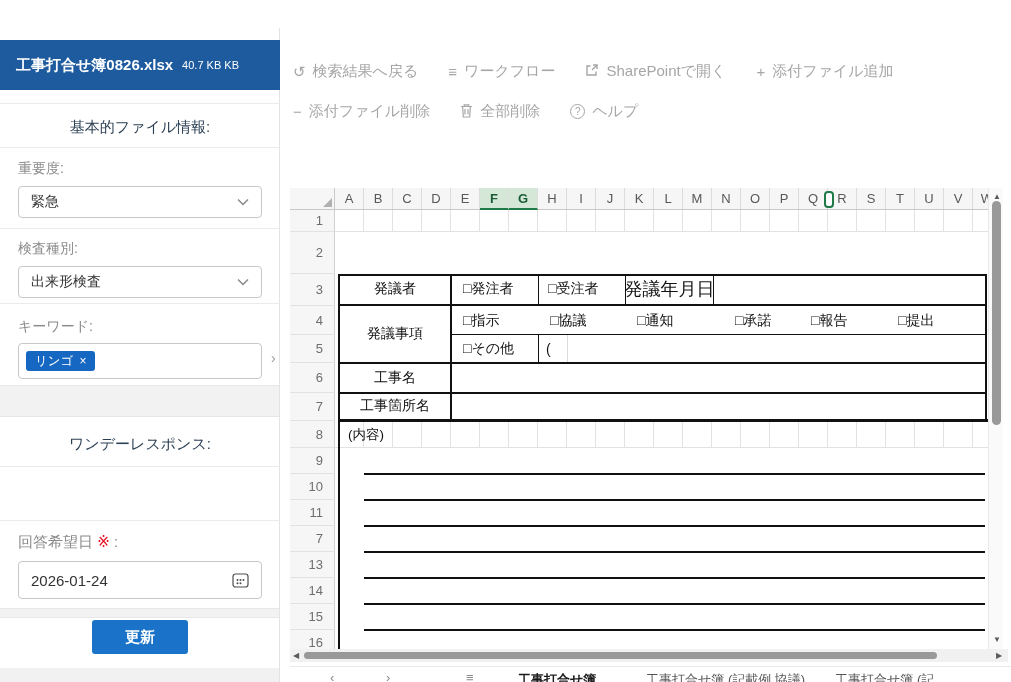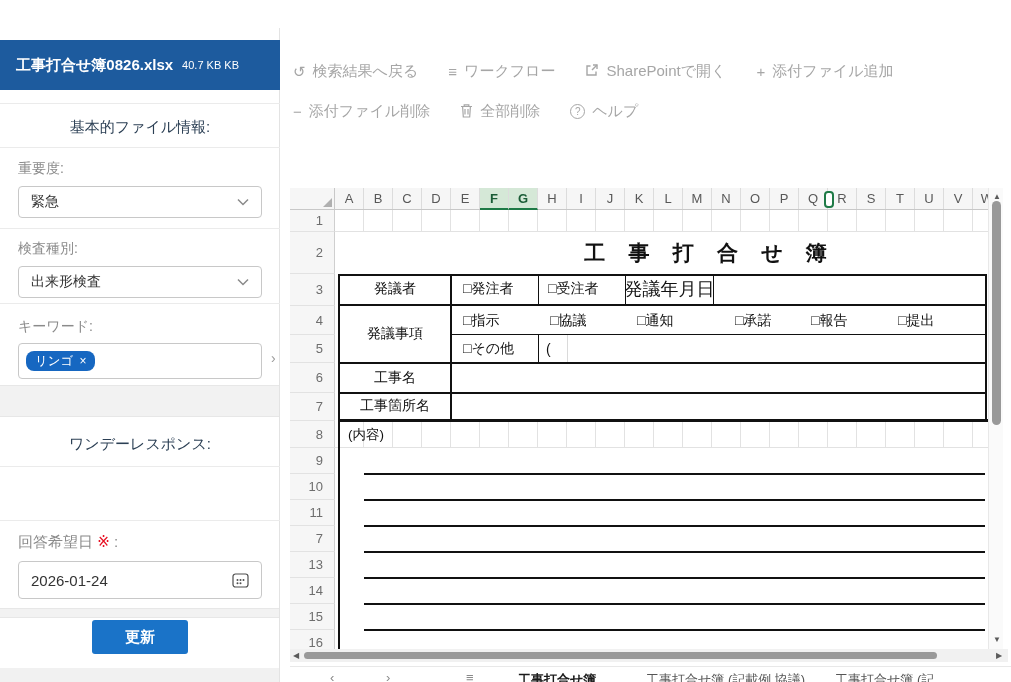--- a/index.html
+++ b/index.html
@@ -17,21 +17,21 @@
   .filebar .fsize { color:#fff; font-size:11px; white-space:nowrap; }
   .sec-heading { position:absolute; left:0; width:280px; text-align:center; font-size:15px; color:#2b3f54; }
   .h1box { top:75px; height:45px; line-height:45px; border-top:1px solid #ebebeb; border-bottom:1px solid #ebebeb; }
   .h2box { top:392px; height:47px; line-height:47px; border-bottom:1px solid #ebebeb; }
   .flabel { position:absolute; left:18px; font-size:14px; color:#8b8b8b; }
   .selectbox { position:absolute; left:18px; width:244px; height:32px; border:1px solid #c8c8c8; border-radius:4px; background:#fff; display:flex; align-items:center; padding:0 12px; font-size:14px; color:#333; }
   .selectbox .chev { margin-left:auto; display:flex; }
   .divline { position:absolute; left:0; width:280px; height:1px; background:#ebebeb; }
   .grayband { position:absolute; left:0; width:279px; background:#f2f2f2; border-top:1px solid #e7e7e7; border-bottom:1px solid #e7e7e7; }
   .kwbox { position:absolute; left:18px; top:315px; width:244px; height:36px; border:1px solid #c8c8c8; border-radius:4px; background:#fff; display:flex; align-items:center; padding:0 7px; }
-  .tag { background:#1667c1; color:#fff; font-size:12.5px; border-radius:8px; padding:4px 9px; display:flex; align-items:flex-end; gap:6px; line-height:1; }
+  .tag { background:#1667c1; color:#fff; font-size:12.5px; border-radius:3px; padding:4px 9px; display:flex; align-items:flex-end; gap:6px; line-height:1; }
   .tag .x { font-size:12px; cursor:default; }
   .expand { position:absolute; left:271px; top:322px; font-size:14px; color:#9a9a9a; }
   .radio-row { position:absolute; left:28px; top:452px; display:flex; gap:26px; align-items:center; }
   .ropt { display:flex; align-items:center; gap:9px; }
   .rdot { width:18px; height:18px; border-radius:50%; border:2px solid #5f6368; background:#fff; position:relative; }
   .rdot.sel { border-color:#1565c0; }
   .rdot.sel::after { content:""; position:absolute; left:3px; top:3px; width:8px; height:8px; border-radius:50%; background:#1565c0; }
   .rlabel { font-size:15px; color:#243b53; font-weight:600; }
   .datelabel { position:absolute; left:18px; top:505px; font-size:15px; color:#8b8b8b; }
   .reqmark { color:#e81123; font-size:15px; }
@@ -240,21 +240,20 @@
     <div class="rn" style="top:312px;height:26px">11</div>
     <div class="rn" style="top:338px;height:26px">7</div>
     <div class="rn" style="top:364px;height:26px">13</div>
     <div class="rn" style="top:390px;height:26px">14</div>
     <div class="rn" style="top:416px;height:26px">15</div>
     <div class="rn" style="top:442px;height:26px">16</div>
 
     <div class="gridband" style="top:22px;height:22px"></div>
     <div class="gridband" style="top:233px;height:27px"></div>
 
-    <div class="sheettitle">工 事 打 合 せ 簿</div>
 
     <div class="blk" style="left:48px;top:86px;width:649px;height:2px"></div>
     <div class="blk" style="left:48px;top:86px;width:2px;height:147px"></div>
     <div class="blk" style="left:695px;top:86px;width:2px;height:147px"></div>
     <div class="blk" style="left:160px;top:86px;width:2px;height:147px"></div>
     <div class="blk" style="left:48px;top:116px;width:649px;height:2px"></div>
     <div class="blk" style="left:248px;top:86px;width:1px;height:32px"></div>
     <div class="blk" style="left:335px;top:86px;width:1px;height:32px"></div>
     <div class="blk" style="left:423px;top:86px;width:1px;height:32px"></div>
     <div class="blk" style="left:161px;top:146px;width:534px;height:1px"></div>

